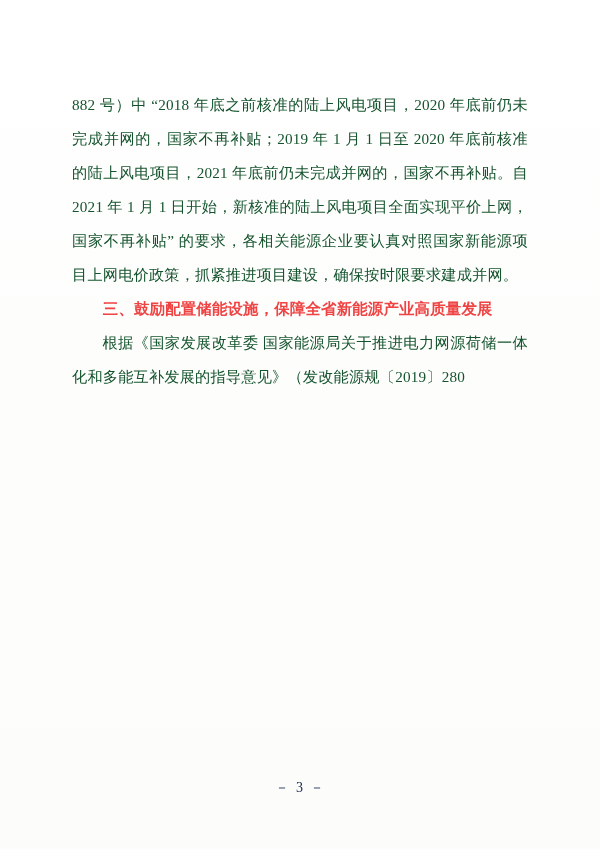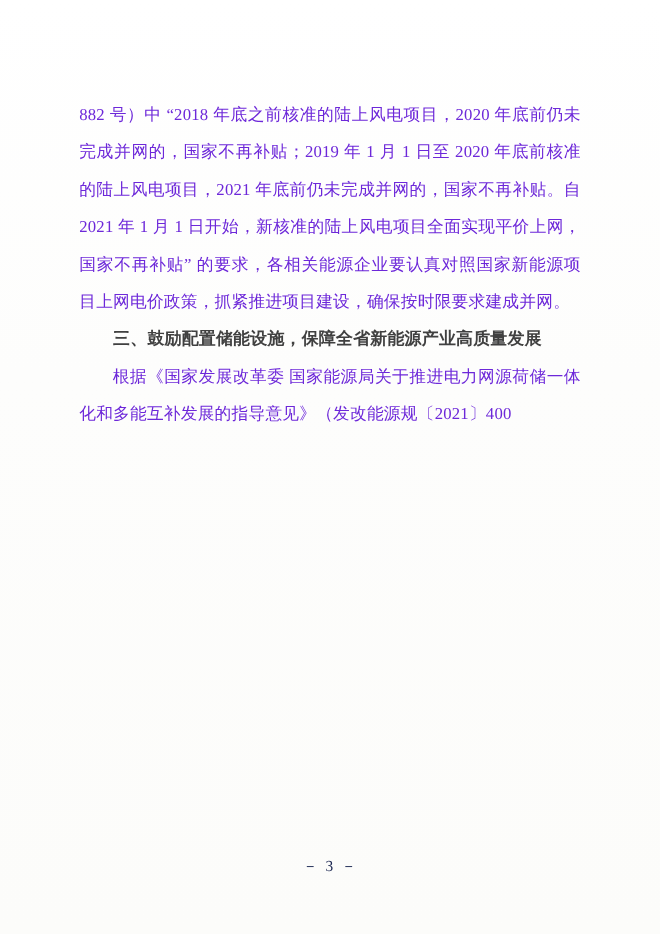--- a/index.html
+++ b/index.html
@@ -28,33 +28,33 @@
   }
   .content {
     position: absolute;
     left: 72px;
     top: 88px;
     width: 456px;
   }
   .para {
     font-size: 15.2px;
     line-height: 34px;
-    color: #6d28d9;
+    color: #14532d;
     text-align: justify;
     text-justify: inter-ideograph;
     letter-spacing: 0.2px;
     margin: 0 0 0 0;
   }
   .indent {
     text-indent: 2em;
   }
   .heading {
     font-size: 15.4px;
     line-height: 34px;
-    color: #404040;
+    color: #ef4444;
     font-weight: bold;
     text-indent: 2em;
     letter-spacing: 0.2px;
     font-family: Liberation Serif, serif;
   }
   .pagenum {
     position: absolute;
     left: 0;
     right: 0;
     bottom: 52px;
@@ -74,20 +74,20 @@
   <div class="scan-tint"></div>
 
   <div class="content">
 
     <p class="para">882 号）中 “2018 年底之前核准的陆上风电项目，2020 年底前仍未完成并网的，国家不再补贴；2019 年 1 月 1 日至 2020 年底前核准的陆上风电项目，2021 年底前仍未完成并网的，国家不再补贴。自 2021 年 1 月 1 日开始，新核准的陆上风电项目全面实现平价上网，国家不再补贴” 的要求，各相关能源企业要认真对照国家新能源项目上网电价政策，抓紧推进项目建设，确保按时限要求建成并网。</p>
 
 
 
     <p class="para heading">三、鼓励配置储能设施，保障全省新能源产业高质量发展</p>
 
-    <p class="para indent">根据《国家发展改革委 国家能源局关于推进电力网源荷储一体化和多能互补发展的指导意见》（发改能源规〔2021〕400</p>
+    <p class="para indent">根据《国家发展改革委 国家能源局关于推进电力网源荷储一体化和多能互补发展的指导意见》（发改能源规〔2019〕280</p>
 
   </div>
 
   <div class="pagenum">
     <span class="dash">－</span><span>3</span><span class="dash">－</span>
   </div>
 </div>
 
 </body></html>

